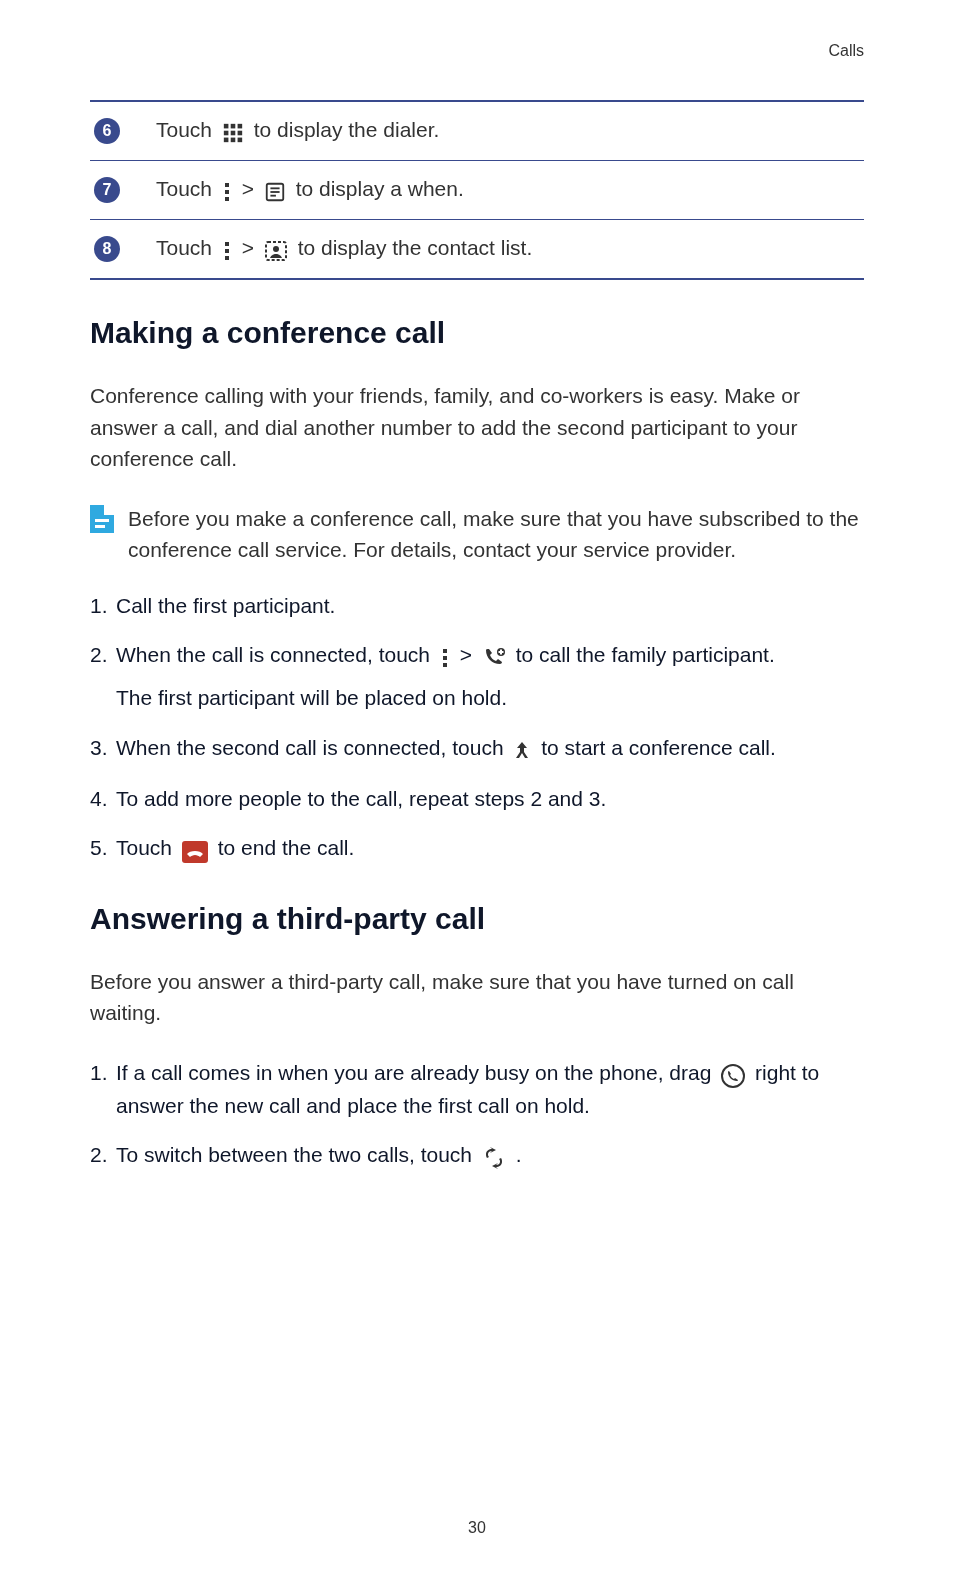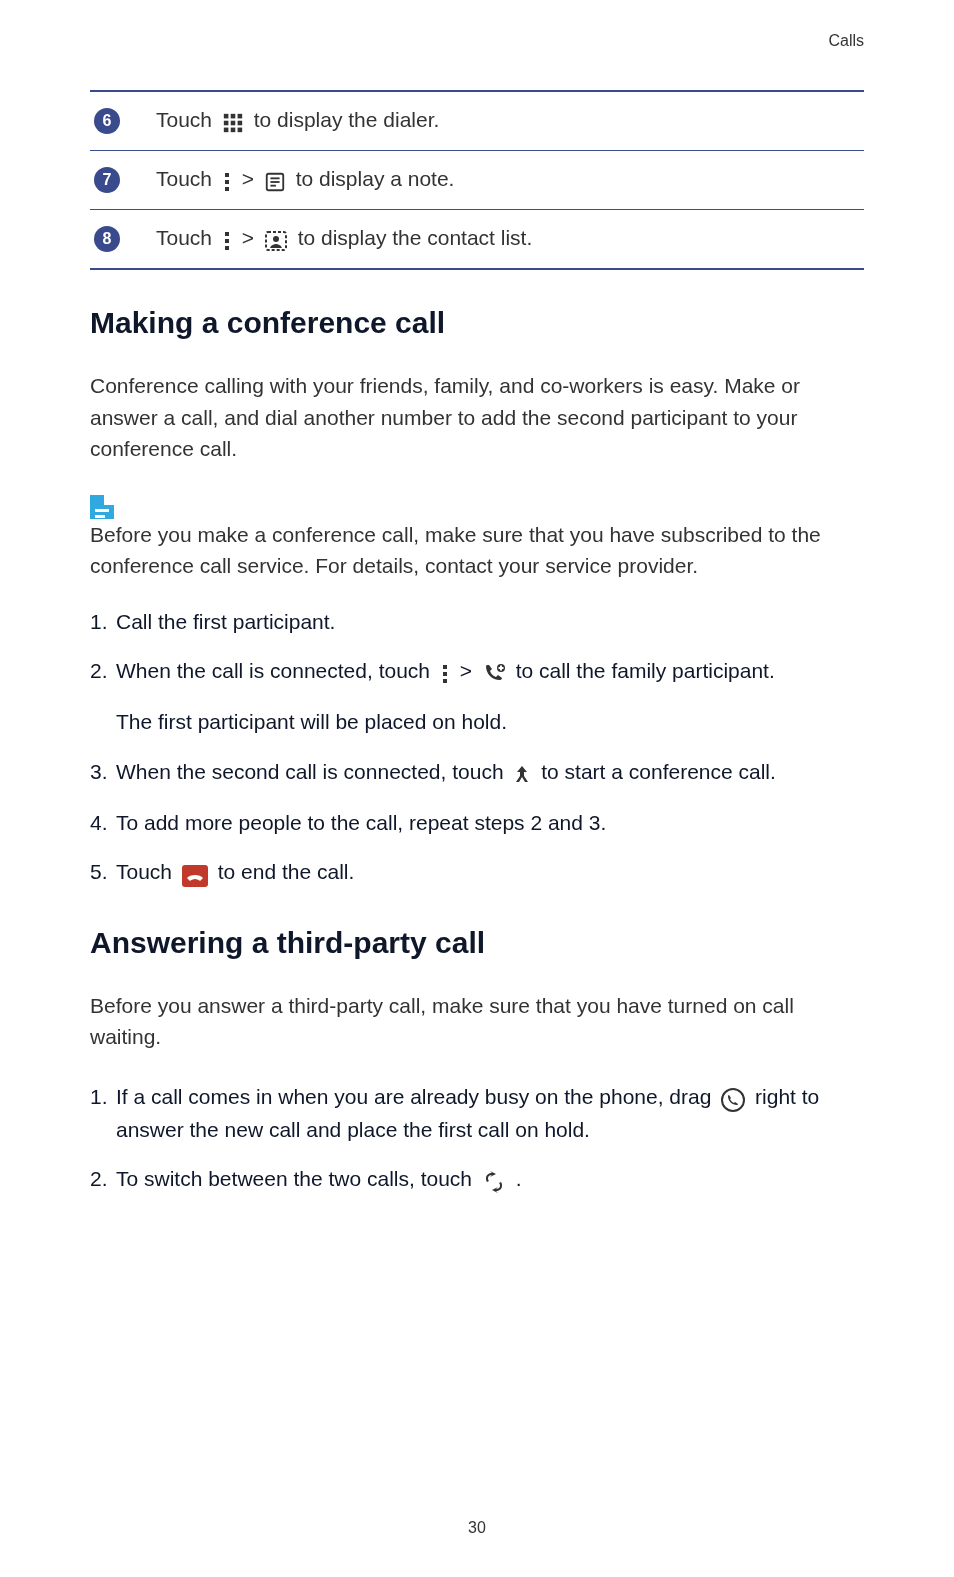--- a/index.html
+++ b/index.html
@@ -6,21 +6,21 @@
     margin: 0;
     padding: 0;
     background: #ffffff;
     font-family: Arial, Helvetica, sans-serif;
     color: #333333;
   }
   .page {
     width: 954px;
     min-height: 1577px;
     box-sizing: border-box;
-    padding: 32px 90px 30px 90px;
+    padding: 42px 90px 30px 90px;
     position: relative;
   }
   .hdr {
     text-align: right;
     font-size: 16px;
     color: #333;
     margin-bottom: 40px;
   }
   .row-table {
     border-top: 2px solid #394a8d;
@@ -69,21 +69,20 @@
   h2.section {
     font-size: 30px;
     font-weight: 700;
     color: #0f172a;
     margin: 36px 0 30px 0;
   }
   .note {
     display: flex;
     align-items: flex-start;
     margin: 0 0 24px 0;
-    flex-direction: column;
   }
   .note-icon {
     flex: 0 0 24px;
     width: 24px;
     height: 28px;
     background: #2fa9e0;
     position: relative;
     margin-right: 14px;
     margin-top: 2px;
   }
@@ -122,21 +121,21 @@
     padding-left: 26px;
     position: relative;
   }
   ol.steps > li::before {
     content: counter(step) ". ";
     position: absolute;
     left: 0;
   }
   ol.steps > li .sub {
     display: block;
-    margin-top: 18px;
+    margin-top: 10px;
   }
   .footer-page {
     position: absolute;
     bottom: 40px;
     left: 0; right: 0;
     text-align: center;
     font-size: 16px;
     color: #333;
   }
   
@@ -191,21 +190,21 @@
         <span class="inline-icon">
           <svg width="22" height="22" viewBox="0 0 24 24">
               <g fill="none" stroke="#333" stroke-width="2">
             <rect x="3" y="3" width="18" height="18" rx="2"></rect>
             <line x1="7" y1="8" x2="17" y2="8"></line>
                 <line x1="7" y1="12" x2="17" y2="12"></line>
                 <line x1="7" y1="16" x2="13" y2="16"></line>
           </g>
             </svg>
         </span>
-        <span> to display a note.</span>
+        <span> to display a when.</span>
       </span>
     </div>
 
     <div class="row">
       <span class="num-badge">8</span>
       <span class="text">
         <span>Touch </span>
         <span class="inline-icon">
           <svg width="10" height="22" viewBox="0 0 10 22">
               <g fill="#333">

